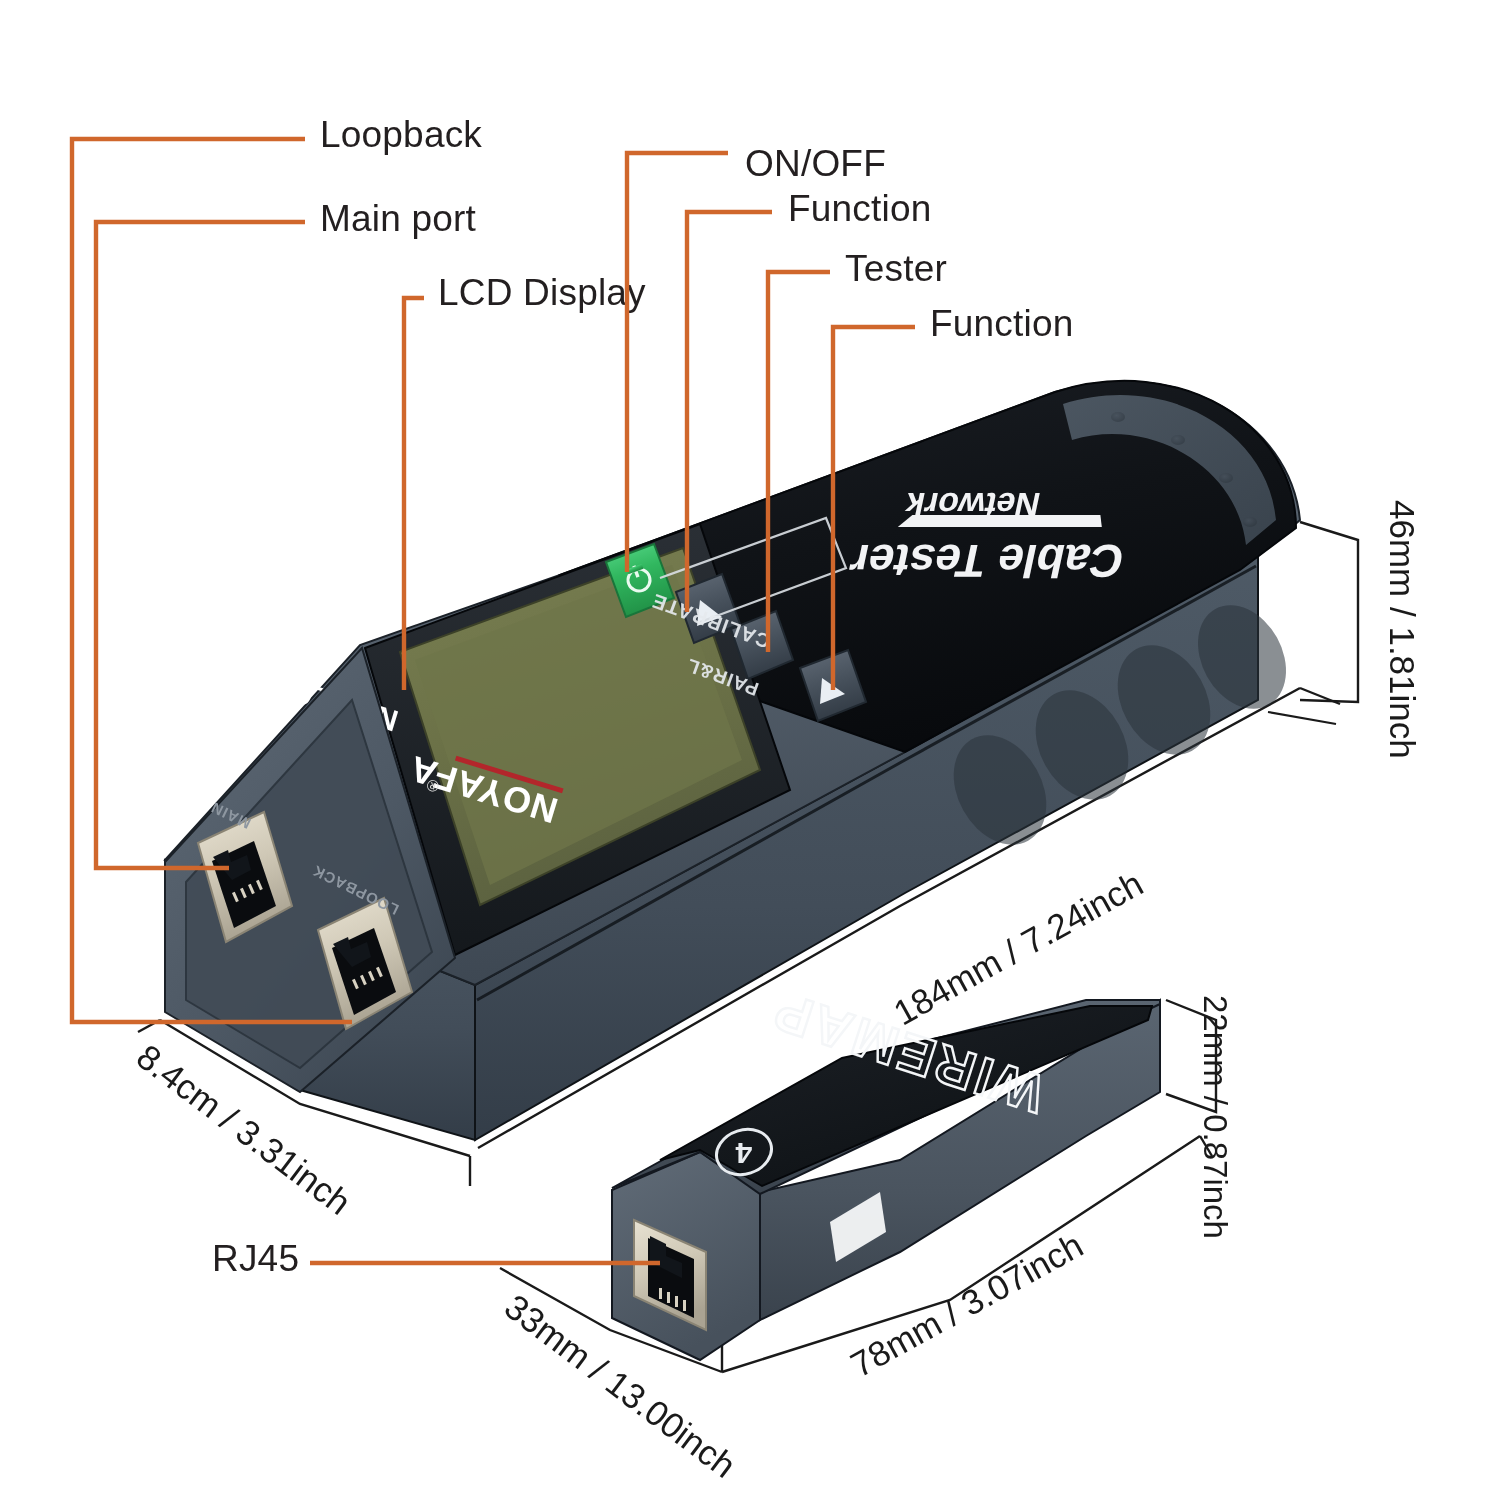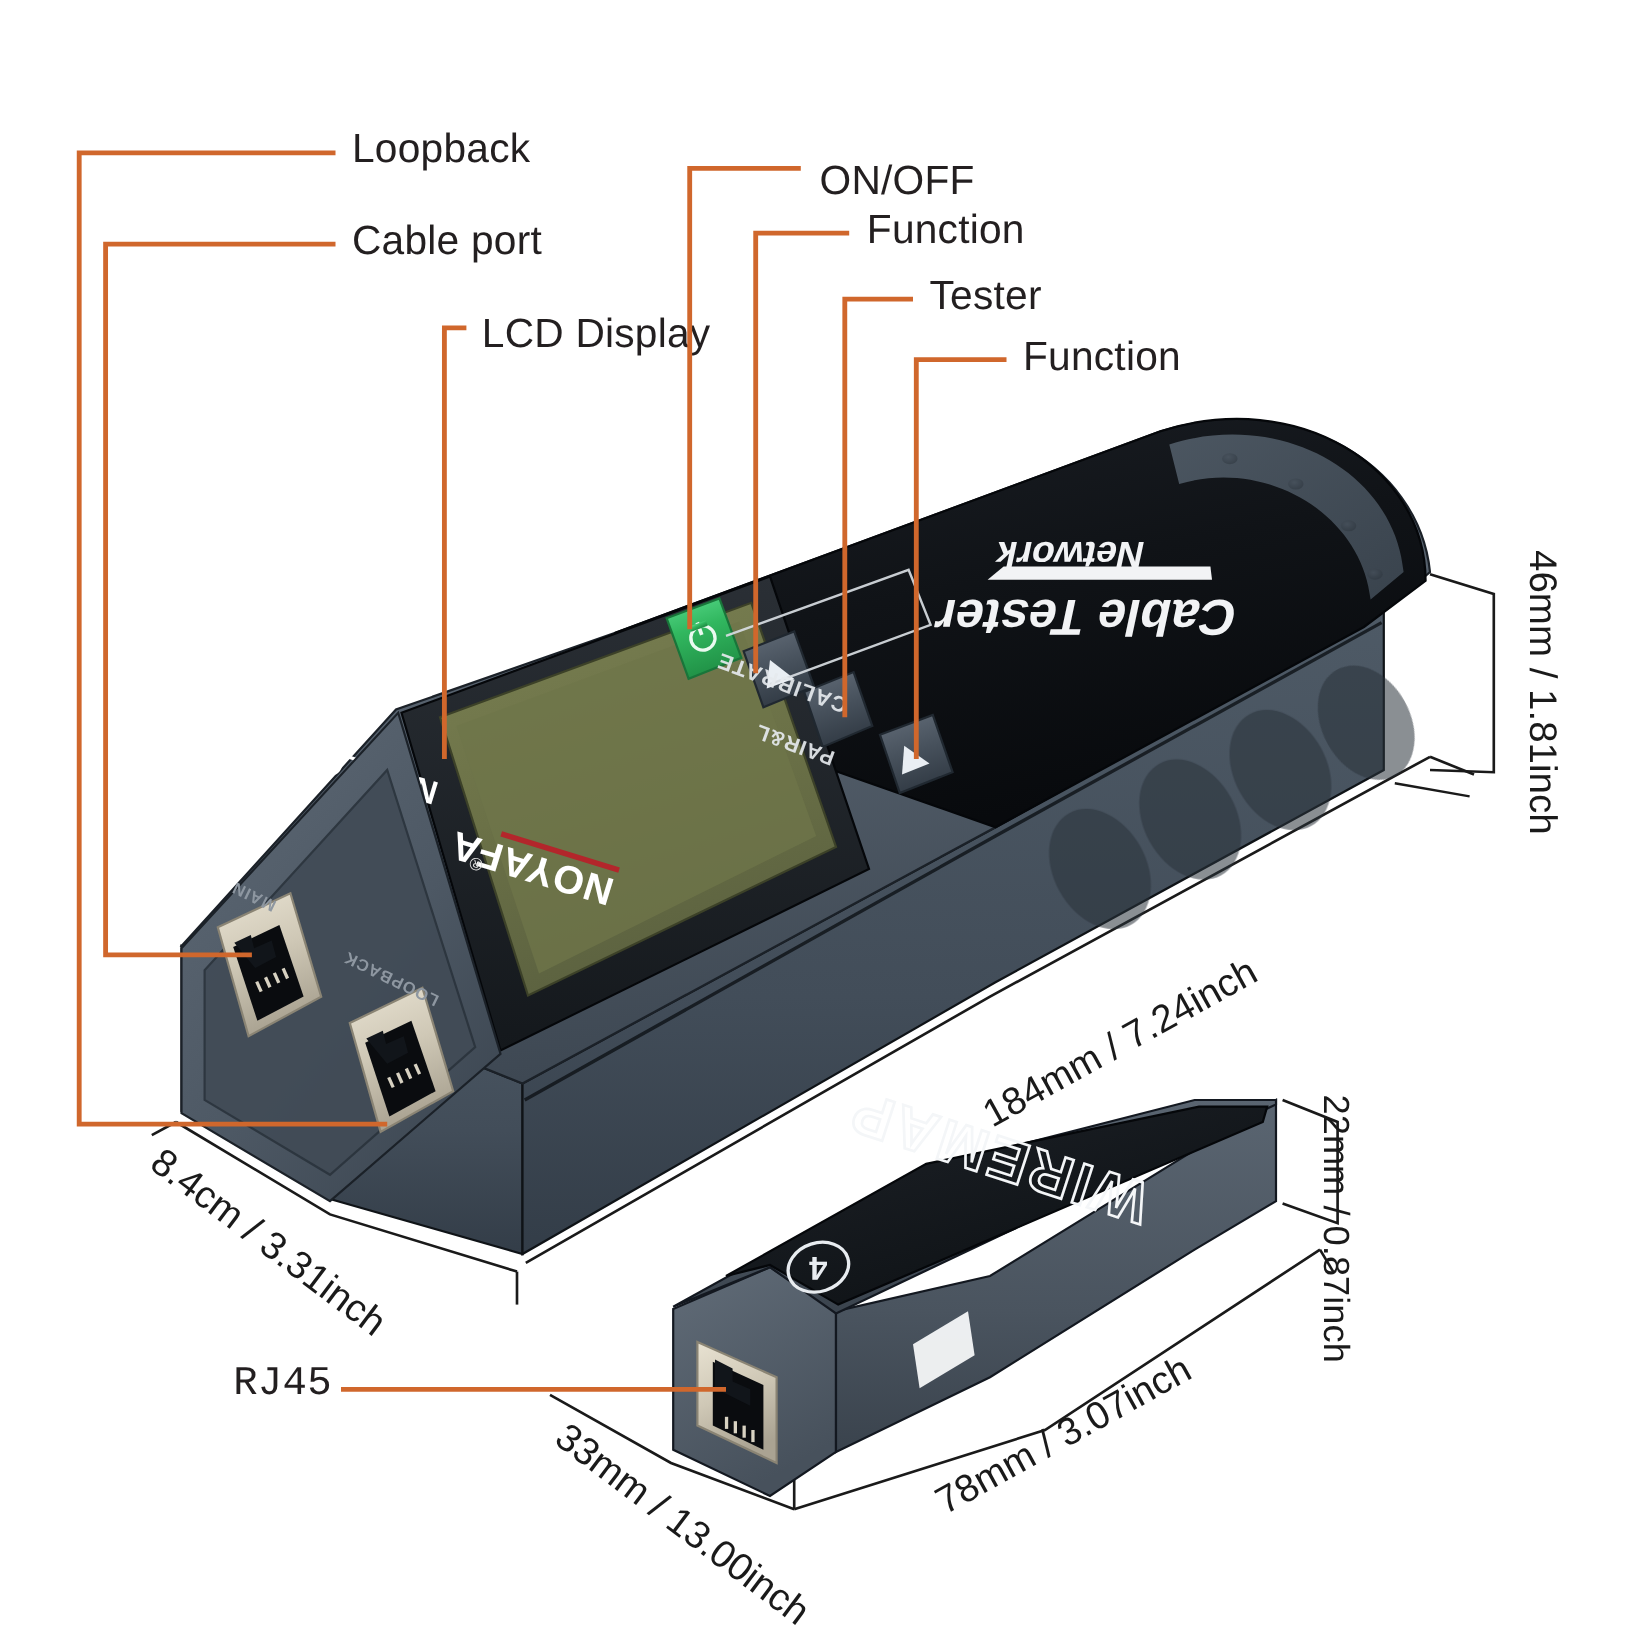--- a/index.html
+++ b/index.html
@@ -346,33 +346,33 @@
       <path d="M830,272 L768,272 L768,652"></path>
 
       <path d="M915,327 L833,327 L833,690"></path>
 
       <path d="M310,1263 L660,1263"></path>
     </g>
   </svg>
 
   <div class="callout" style="left:320px; top:116px;">Loopback</div>
 
-  <div class="callout" style="left:320px; top:200px;">Cable port</div>
-
-  <div class="callout" style="left:438px; top:284px;">LCD Display</div>
+  <div class="callout" style="left:320px; top:200px;">Main port</div>
+
+  <div class="callout" style="left:438px; top:274px;">LCD Display</div>
 
   <div class="callout" style="left:745px; top:145px;">ON/OFF</div>
 
   <div class="callout" style="left:788px; top:190px;">Function</div>
 
   <div class="callout" style="left:845px; top:250px;">Tester</div>
 
   <div class="callout" style="left:930px; top:305px;">Function</div>
 
-  <div class="callout" style="left:212px; top:1240px;font-family:Liberation Mono, monospace;">RJ45</div>
+  <div class="callout" style="left:212px; top:1240px;">RJ45</div>
 
   <div class="dim" style="left:1420px; top:500px; transform:rotate(90deg);">46mm / 1.81inch</div>
 
   <div class="dim" style="left:888px; top:1000px; transform:rotate(-29deg);">184mm / 7.24inch</div>
 
   <div class="dim" style="left:152px; top:1038px; transform:rotate(37deg);">8.4cm / 3.31inch</div>
 
   <div class="dim" style="left:1232px; top:995px; transform:rotate(90deg); font-size:33px;">22mm / 0.87inch</div>
 
   <div class="dim" style="left:845px; top:1352px; transform:rotate(-29deg);">78mm / 3.07inch</div>

